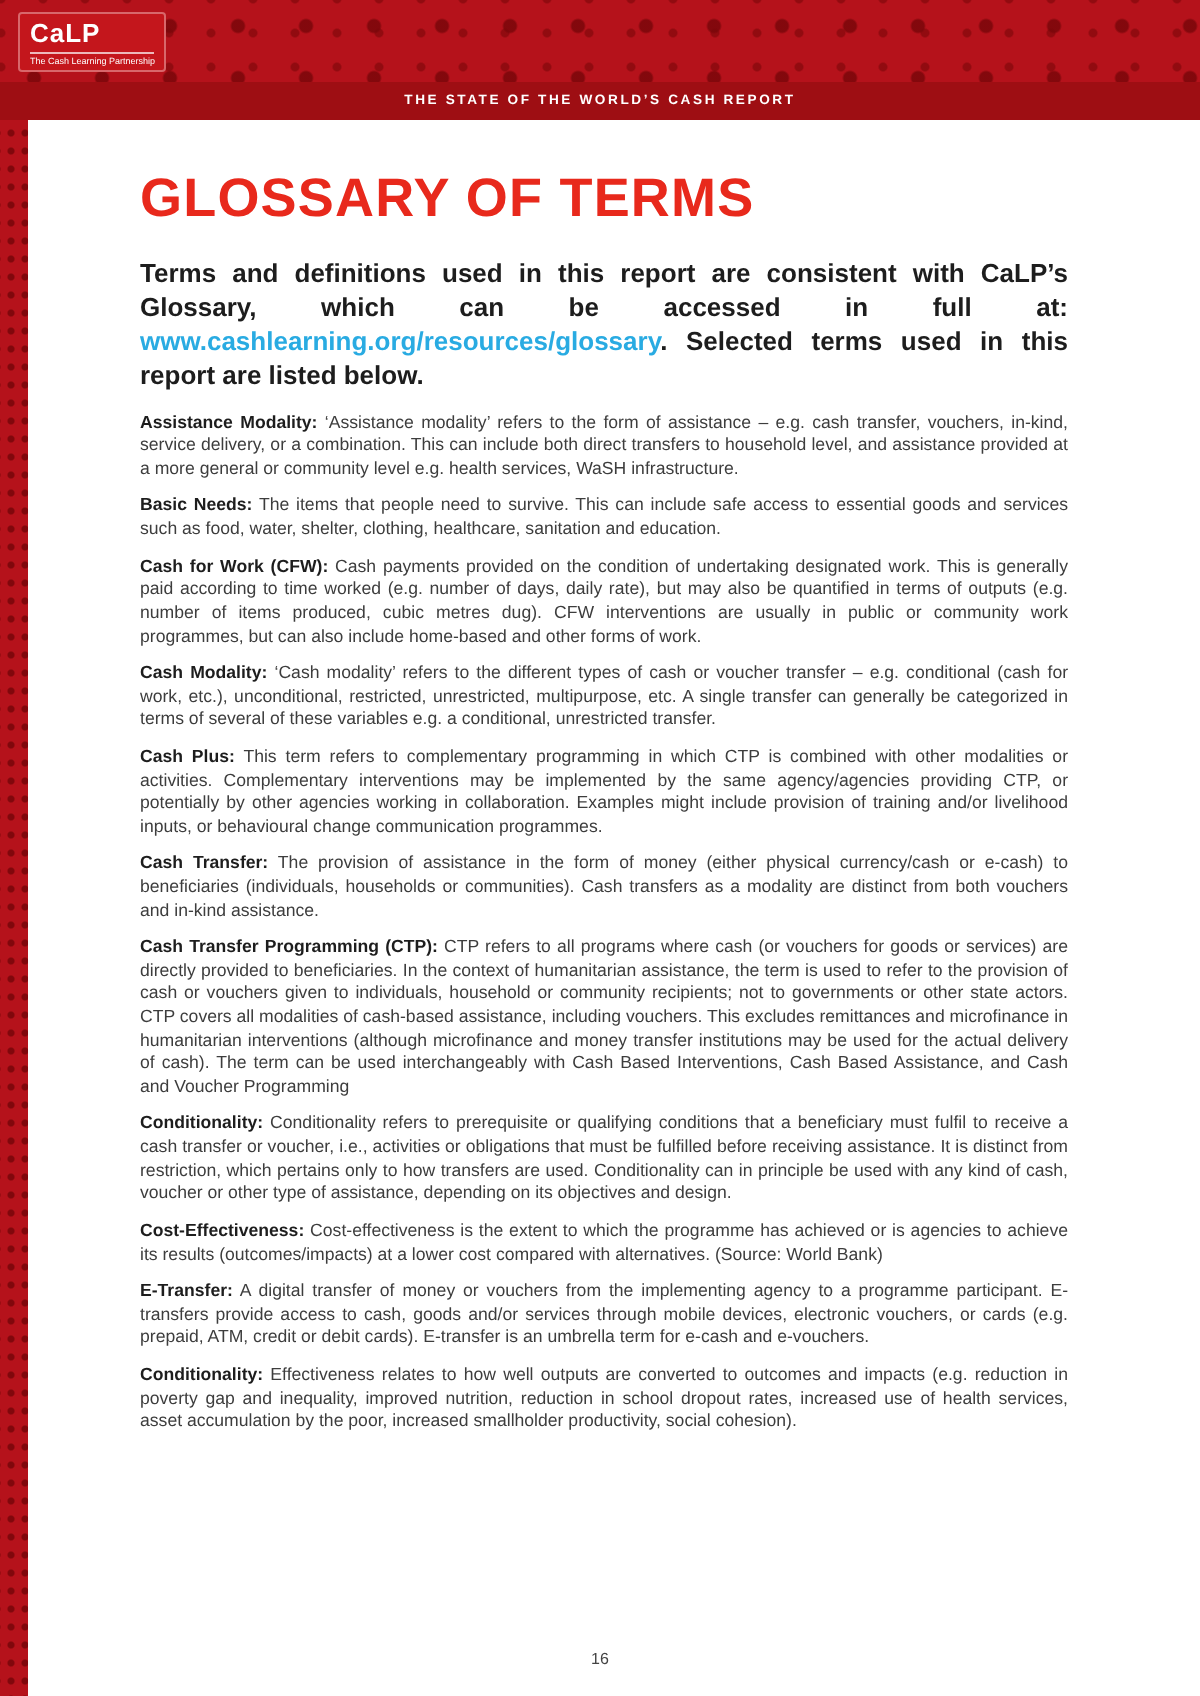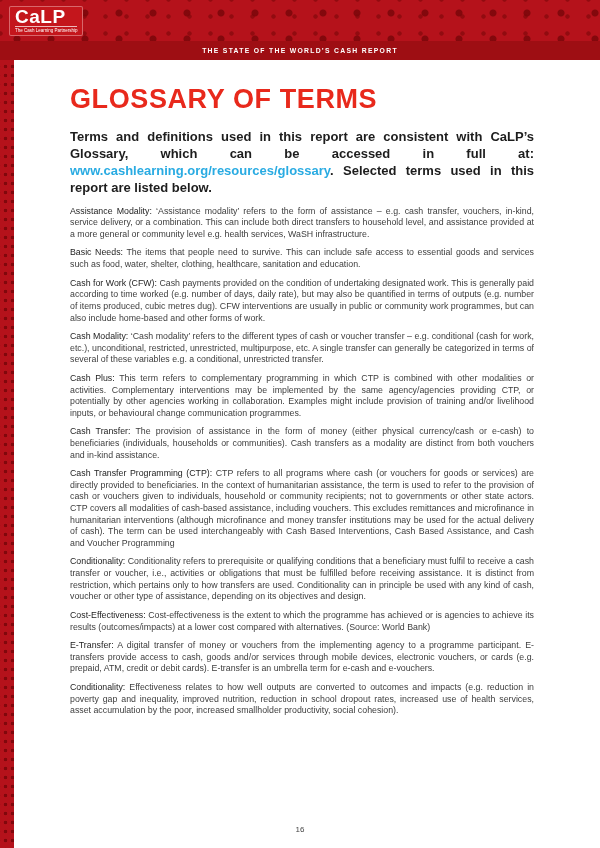--- a/index.html
+++ b/index.html
@@ -27,21 +27,21 @@
     background-size:34px 26px,21px 17px;
     background-position:0 0,11px 8px;
     z-index:3;
   }
   .logo{
     position:absolute;top:6px;left:9px;width:74px;height:30px;
     background:#c4161c;border:1px solid rgba(255,255,255,0.35);
     border-radius:2px;padding:2px 5px 1px;
   }
   .logo-title{
-    color:#fff;font-weight:bold;font-size:19px;line-height:16px;letter-spacing:0.5px;
+    color:#fff;font-weight:bold;font-size:13px;line-height:16px;letter-spacing:0.5px;
   }
   .logo-sub{
     color:#fff;font-size:4.5px;line-height:6px;white-space:nowrap;
     border-top:1px solid rgba(255,255,255,0.7);margin-top:1px;padding-top:1px;
   }
   .banner{
     position:absolute;left:0;bottom:0;width:100%;height:19px;
     background:var(--header-band);
     color:#fff;font-size:6.8px;font-weight:bold;letter-spacing:1.3px;
     text-align:center;line-height:19px;
@@ -68,21 +68,21 @@
     font-size:13px;line-height:1.32;text-align:justify;
     font-weight:bold;color:var(--term-text);
     margin-bottom:9px;
   }
   .intro a{color:var(--link-blue);text-decoration:none;font-weight:bold;}
   .entry{
     font-size:8.8px;line-height:1.32;text-align:justify;
     color:var(--body-text);
     margin-bottom:7px;
   }
-  .term{font-weight:normal;color:var(--term-text);}
+  .term{font-weight:bold;color:var(--term-text);}
   
   .page-number{
     position:absolute;left:0;bottom:14px;width:100%;
     text-align:center;font-size:8px;color:#444;
   }
 </style>
 </head>
 <body>
 
 <div class="sheet">

